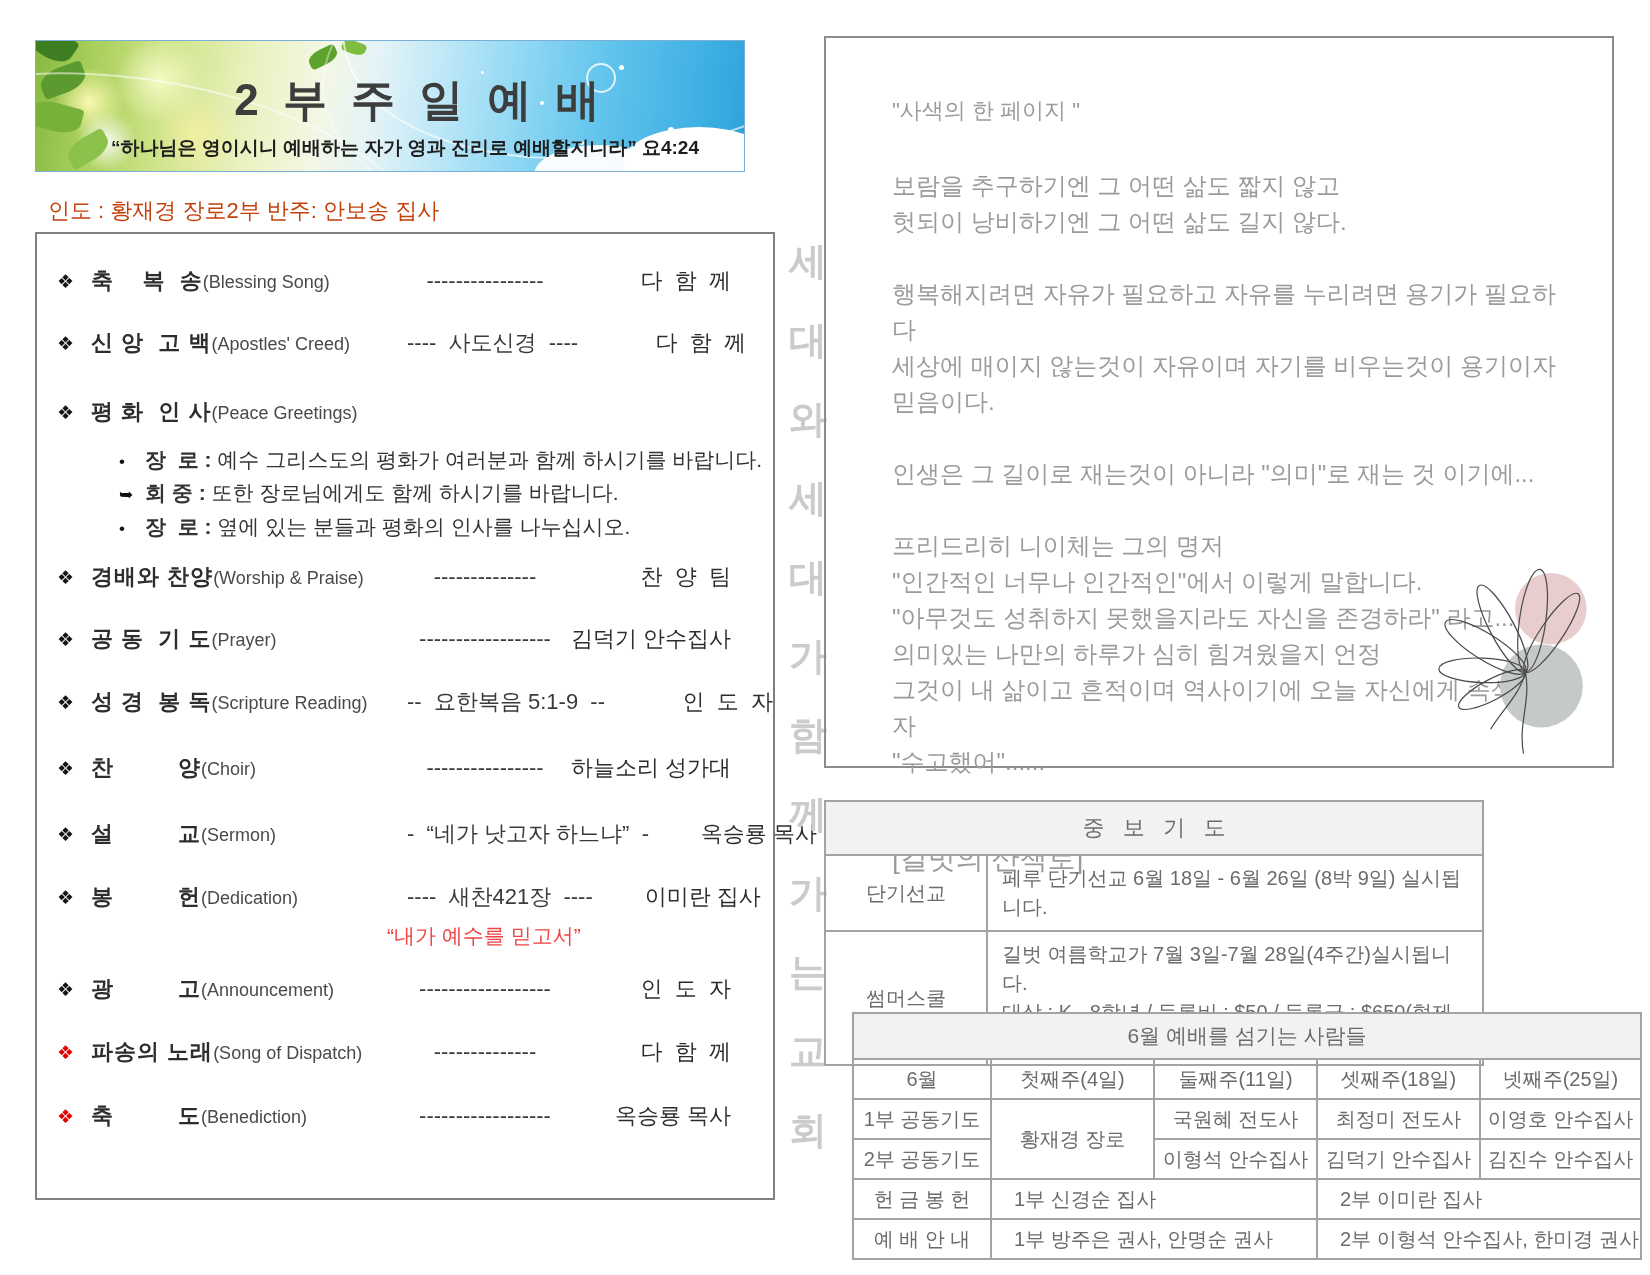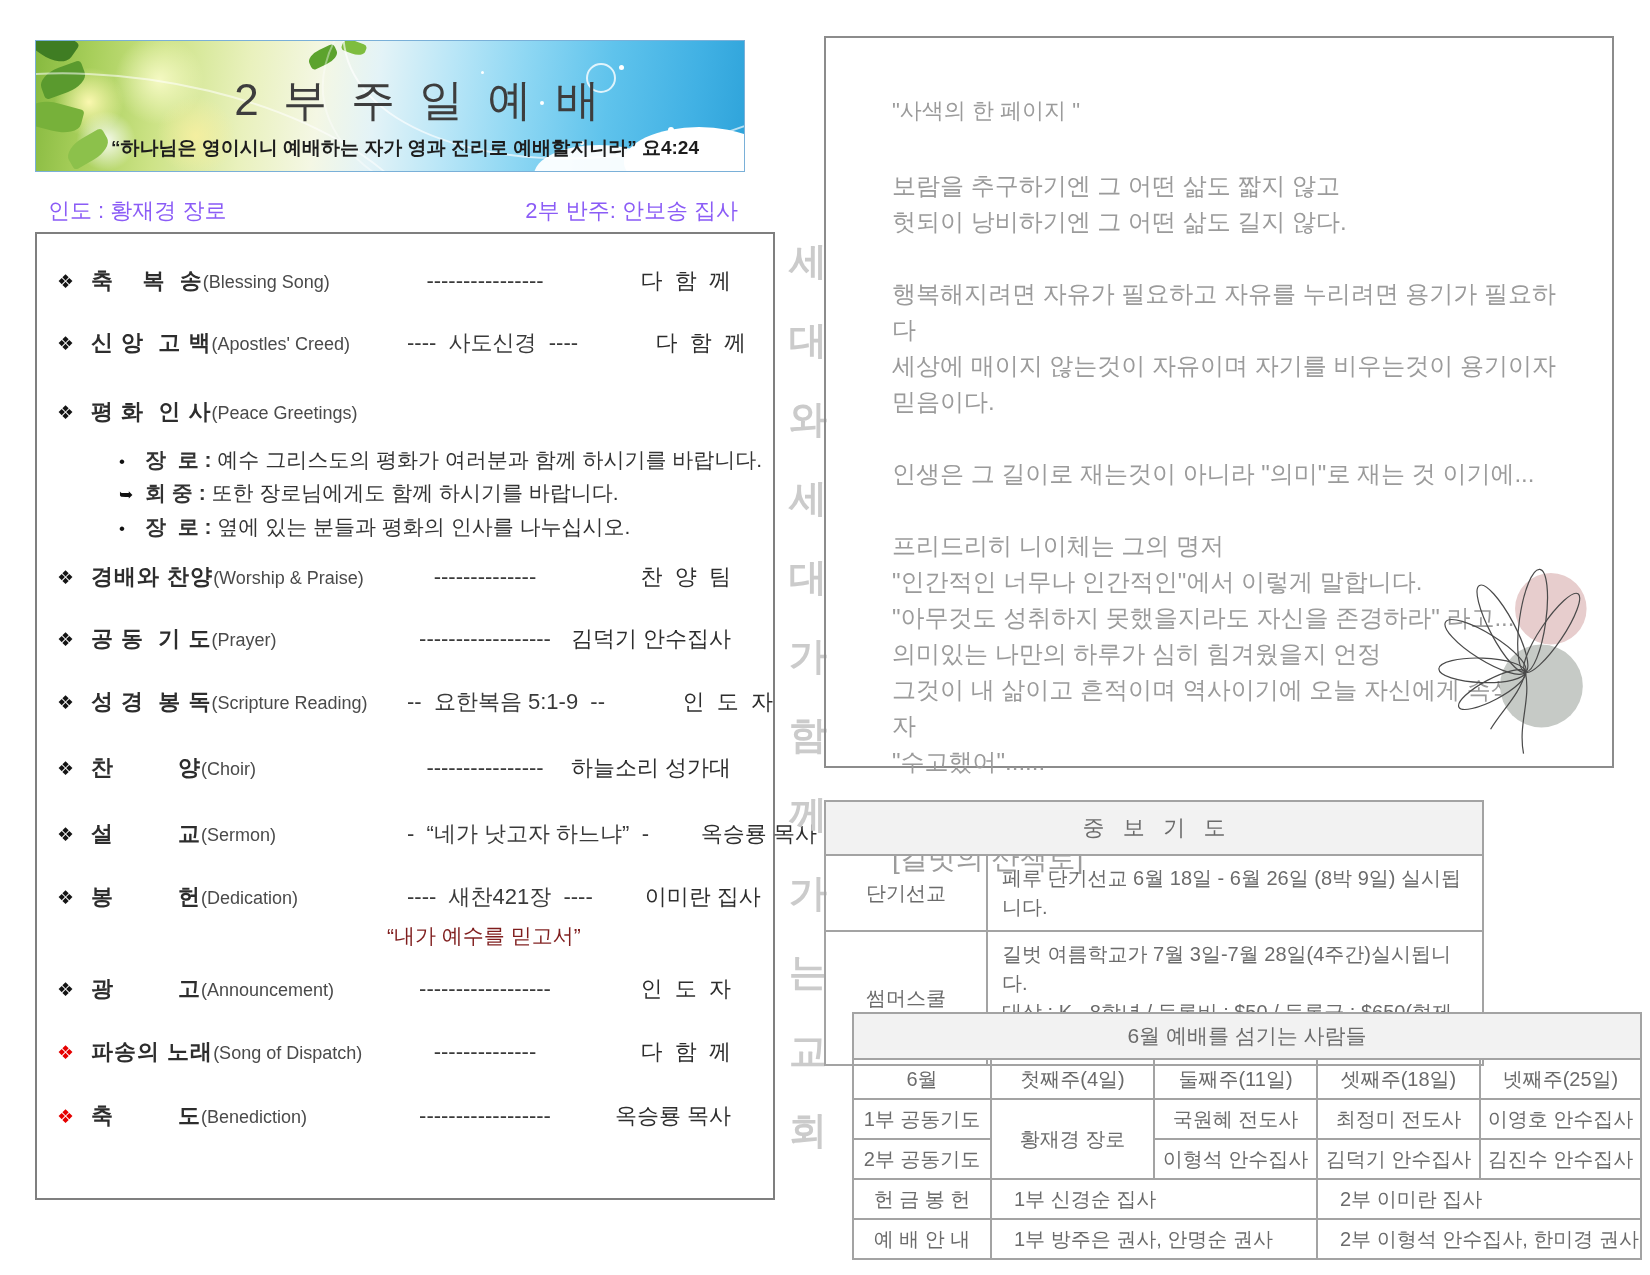--- a/index.html
+++ b/index.html
@@ -30,44 +30,44 @@
   .cl1{right:-30px;bottom:-26px;width:150px;height:70px;}
   .cl2{right:80px;bottom:-34px;width:130px;height:60px;opacity:.95;}
   .cl3{right:30px;bottom:-14px;width:90px;height:46px;}
   .spark{position:absolute;background:#fff;border-radius:50%;}
   .sp1{right:120px;top:24px;width:5px;height:5px;}
   .sp2{right:200px;top:60px;width:4px;height:4px;}
   .sp3{right:70px;top:86px;width:6px;height:6px;}
   .sp4{right:260px;top:30px;width:3px;height:3px;}
   .sp5{right:160px;top:100px;width:4px;height:4px;}
   .ring{position:absolute;right:128px;top:22px;width:26px;height:26px;border:2px solid rgba(255,255,255,.8);border-radius:50%;}
-  .b-title{position:absolute;left:60px;right:0;top:30px;text-align:center;font-size:44px;font-weight:normal;
+  .b-title{position:absolute;left:60px;right:0;top:30px;text-align:center;font-size:44px;font-weight:bold;
     color:#3d3d3d;letter-spacing:6px;}
   .b-sub{position:absolute;left:30px;right:0;top:94px;text-align:center;font-size:19px;font-weight:bold;color:#1d1d1d;}
 
   
-  #leaders{position:absolute;left:48px;top:196px;width:690px;display:flex;justify-content:space-between;
-    font-size:22px;color:#8b5cf6;}
+  #leaders{position:absolute;left:48px;top:196px;width:690px;display:flex;
+    font-size:22px;color:#c2410c;}
 
   
   #order-box{position:absolute;left:35px;top:232px;width:740px;height:968px;border:2px solid #7f7f7f;
     box-sizing:border-box;padding:34px 42px 20px 20px;}
   .o-row{display:flex;align-items:baseline;font-size:22px;color:#3a3a3a;line-height:1.2;}
   .bullet{width:34px;font-size:19px;color:#141414;flex:none;}
   .bullet.red{color:#e50000;}
   .left-part{width:316px;flex:none;}
   .kr{font-weight:bold;white-space:pre;letter-spacing:1px;color:#2d2d2d;margin-top:8px;}
   .en{font-size:18px;color:#4a4a4a;}
   .mid{flex:1;text-align:center;white-space:pre;color:#3a3a3a;}
   .rt{min-width:168px;text-align:right;white-space:pre;color:#2d2d2d;}
   .o-sub{display:flex;align-items:baseline;margin-left:62px;font-size:21px;color:#333;line-height:1.25;}
   .sub-bullet{width:26px;flex:none;color:#111;font-size:17px;}
   .sub-label{font-weight:bold;white-space:pre;}
   .sub-text{white-space:pre;}
-  .o-note{margin-left:330px;font-size:21px;color:#7f1d1d;}
+  .o-note{margin-left:330px;font-size:21px;color:#ef4444;}
 
   
   #motto{position:absolute;left:786px;top:236px;width:44px;display:flex;flex-direction:column;gap:28px;
     align-items:center;font-size:38px;color:#cbcbcb;font-weight:bold;}
 
   
   #meditation-box{position:absolute;left:824px;top:36px;width:790px;height:732px;border:2px solid #8c8c8c;
     box-sizing:border-box;padding:58px 40px 20px 66px;color:#9b9b9b;}
   .m-title{font-size:22px;}
   .m-body{margin-top:42px;font-size:24px;line-height:1.5;white-space:pre-line;}

